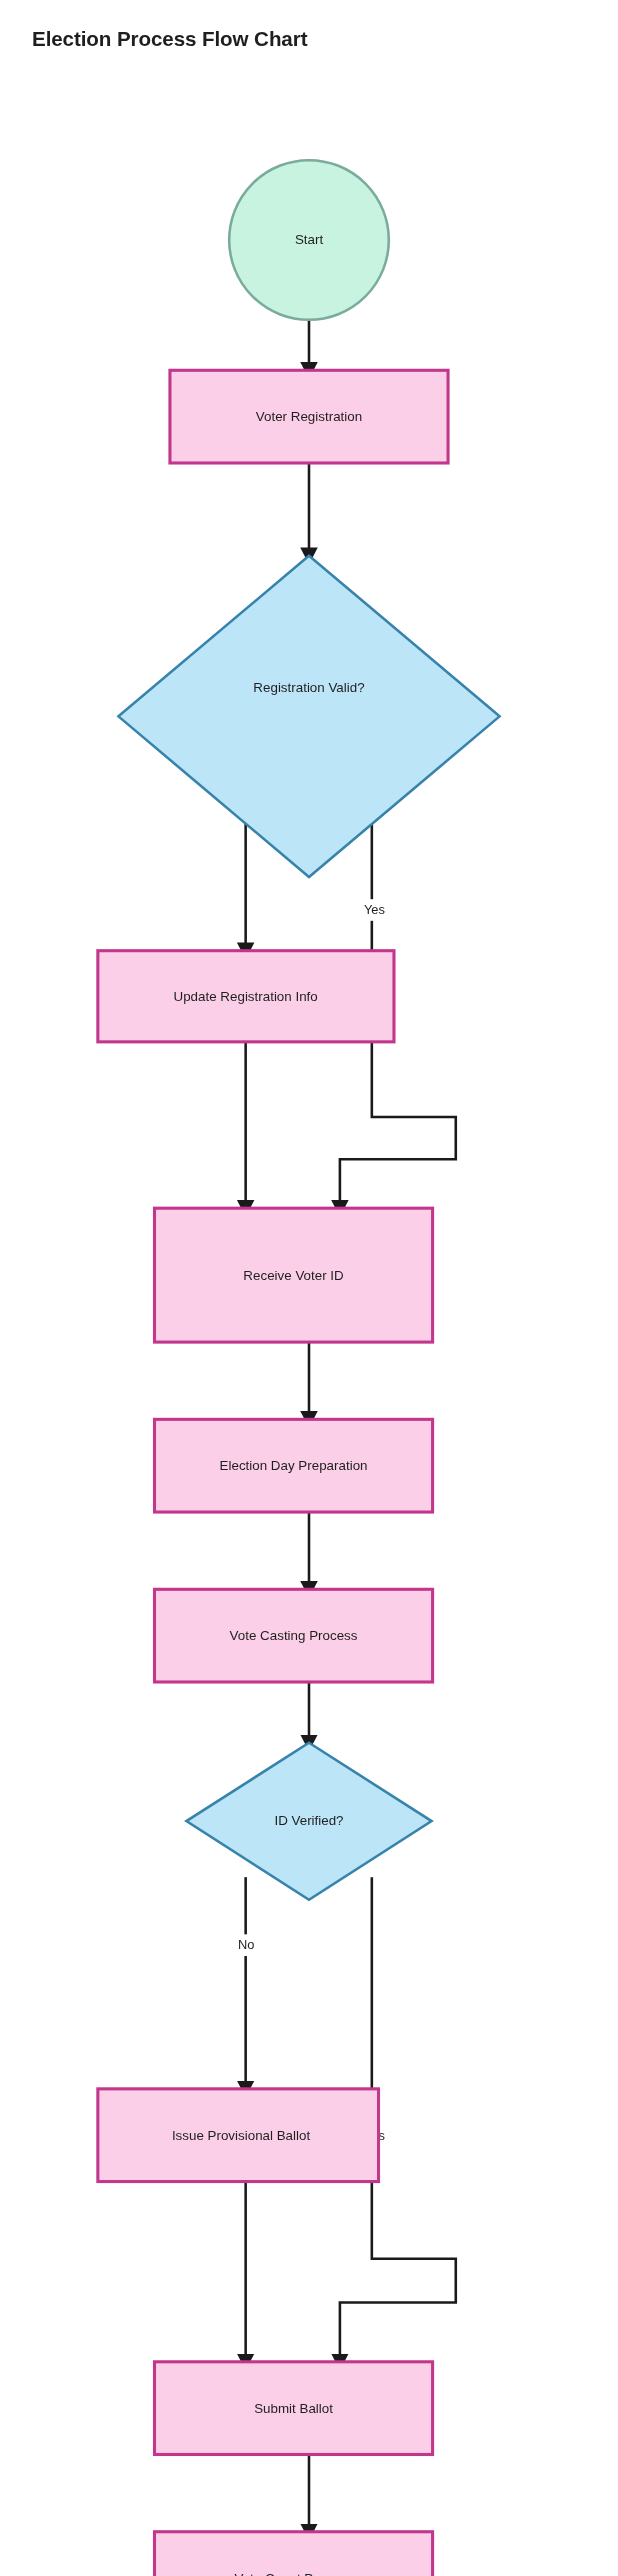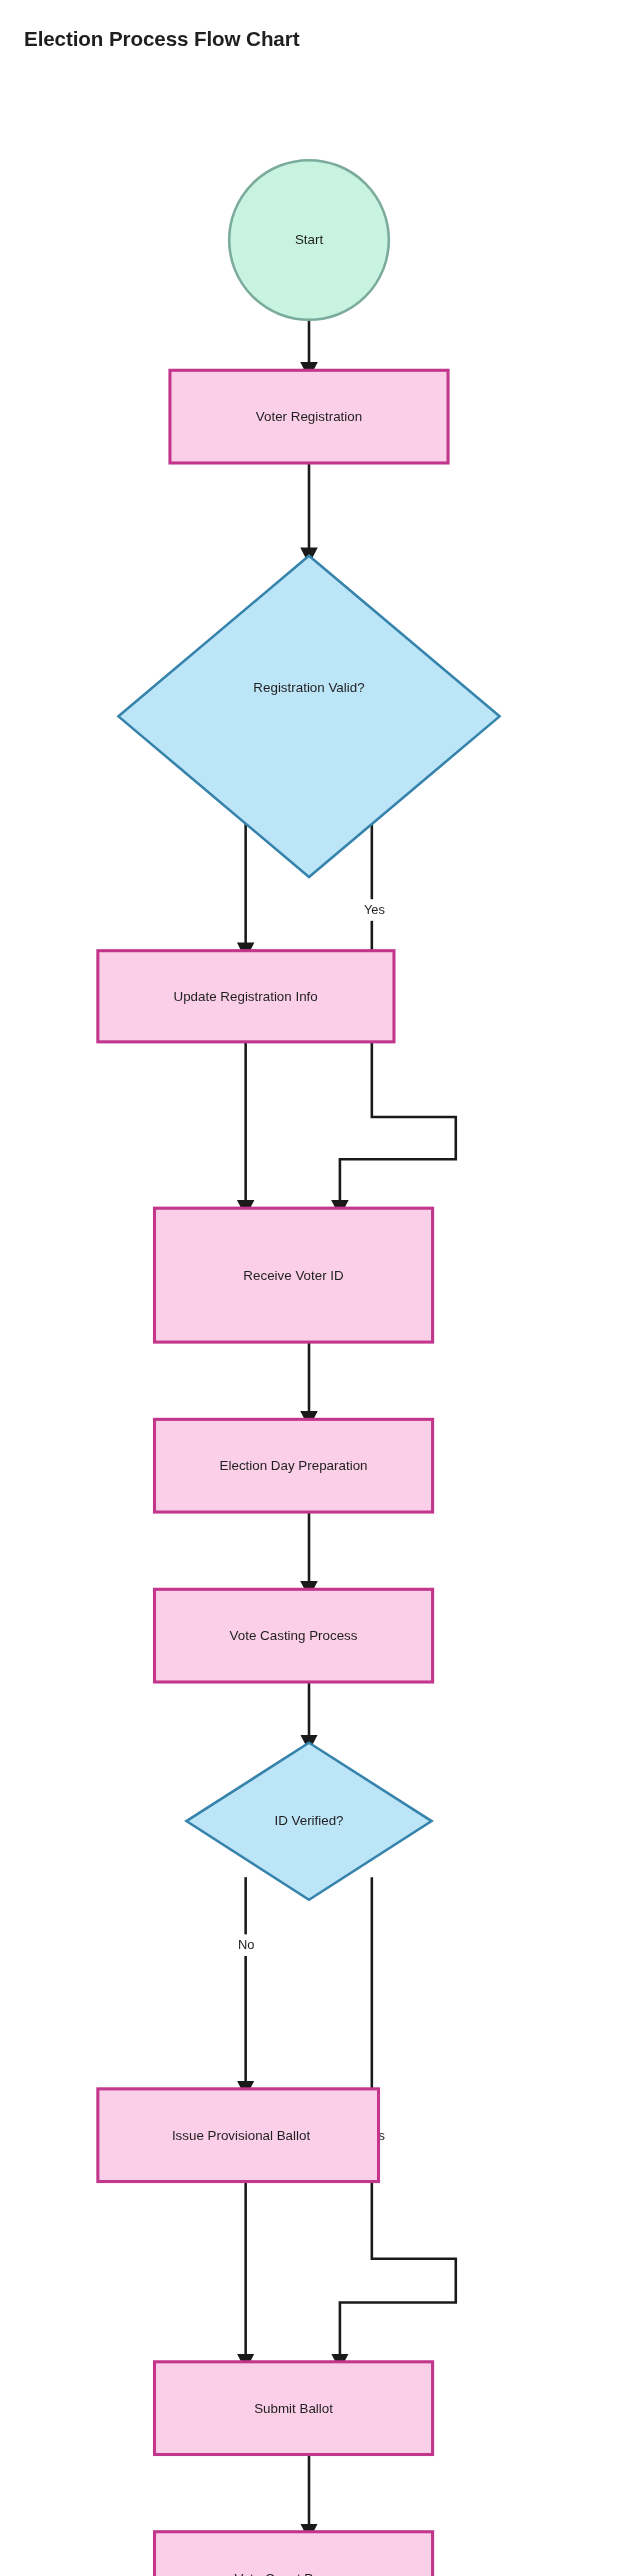--- a/index.html
+++ b/index.html
@@ -9,21 +9,21 @@
   }
   body {
     width: 618px;
     height: 3725px;
     font-family: "Liberation Sans", sans-serif;
     position: relative;
     overflow: hidden;
   }
   #chart-title {
     position: absolute;
-    left: 24px;
+    left: 32px;
     top: 27px;
     font-size: 20.6px;
     font-weight: bold;
     color: #1f1f1f;
     letter-spacing: -0.1px;
     white-space: nowrap;
   }
   #flow-canvas {
     position: absolute;
     left: 0;

